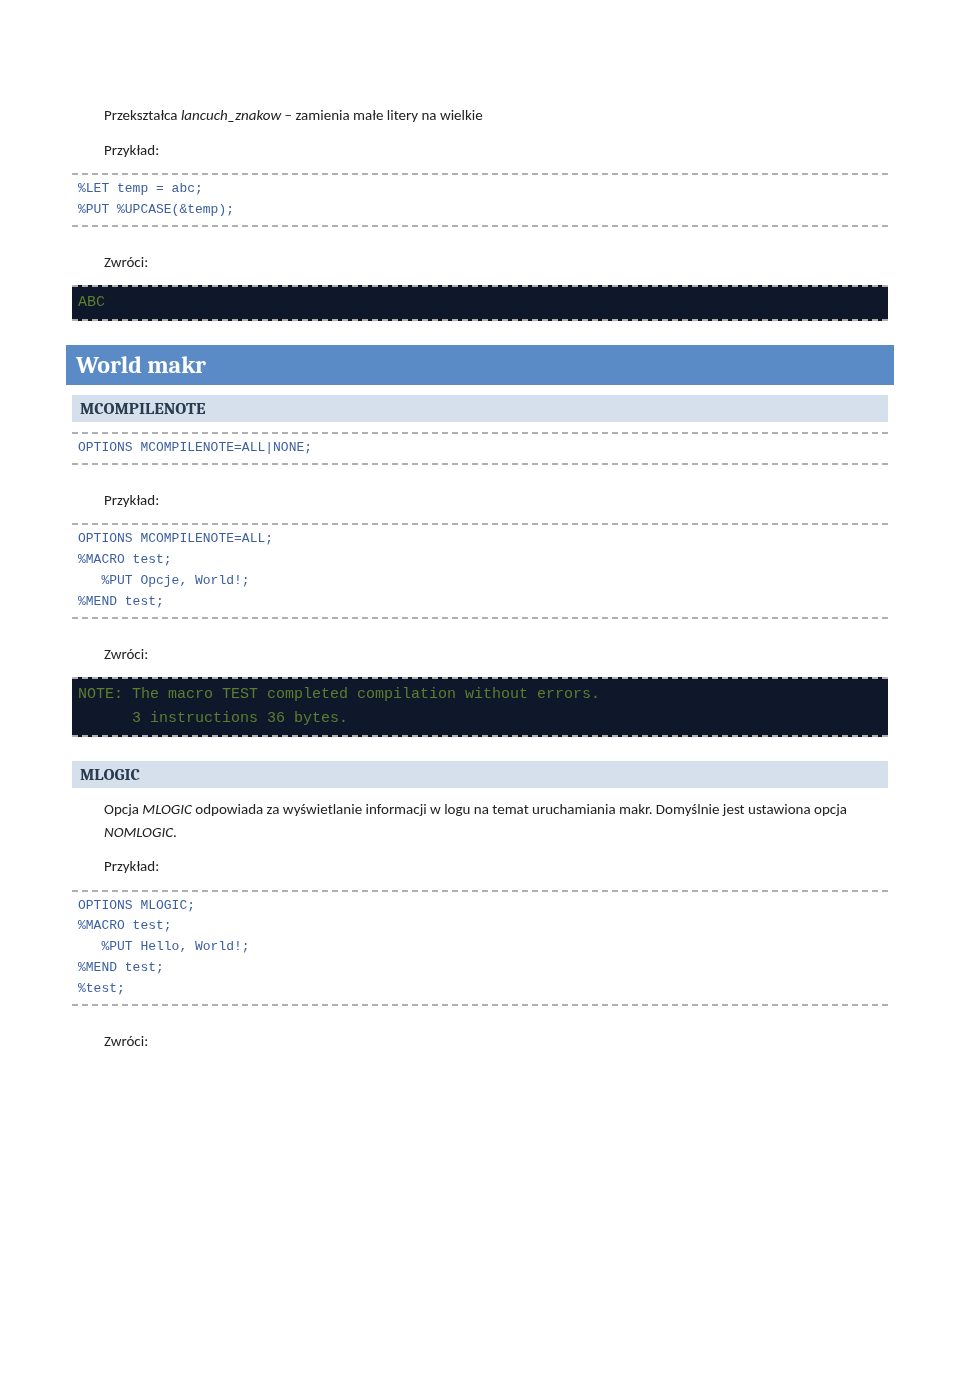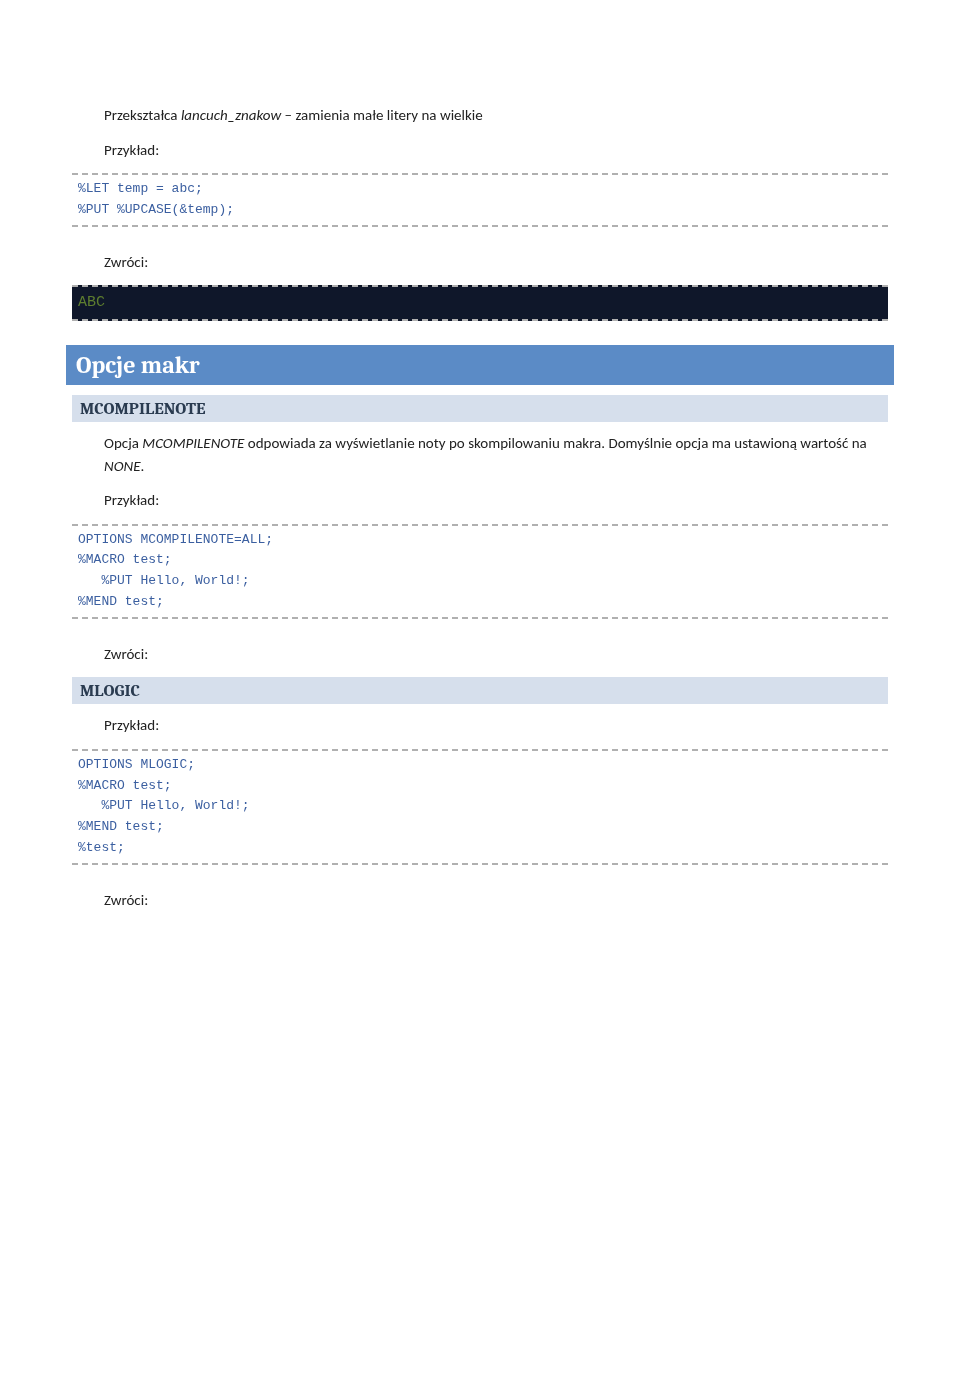--- a/index.html
+++ b/index.html
@@ -85,42 +85,45 @@
 
   <div class="body-text indented">Przykład:</div>
 
   <div class="code-block">%LET temp = abc;
 %PUT %UPCASE(&amp;temp);</div>
 
   <div class="body-text indented">Zwróci:</div>
 
   <div class="code-output">ABC</div>
 
-  <div class="h1-bar">Opcje makr</div>
+  <div class="h1-bar">World makr</div>
 
   <div class="h2-bar">MCOMPILENOTE</div>
 
+  <div class="code-block">OPTIONS MCOMPILENOTE=ALL|NONE;</div>
 
-  <div class="body-text indented">
-    <span>Opcja </span><span class="italic">MCOMPILENOTE</span><span> odpowiada za wyświetlanie noty po skompilowaniu makra. Domyślnie opcja ma ustawioną wartość na </span><span class="italic">NONE</span><span>.</span>
-  </div>
 
   <div class="body-text indented">Przykład:</div>
 
   <div class="code-block">OPTIONS MCOMPILENOTE=ALL;
 %MACRO test;
-   %PUT Hello, World!;
+   %PUT Opcje, World!;
 %MEND test;</div>
 
   <div class="body-text indented">Zwróci:</div>
 
+  <div class="code-output">NOTE: The macro TEST completed compilation without errors.
+      3 instructions 36 bytes.</div>
 
   <div class="h2-bar">MLOGIC</div>
 
 
+  <div class="body-text indented">
+    <span>Opcja </span><span class="italic">MLOGIC</span><span> odpowiada za wyświetlanie informacji w logu na temat uruchamiania makr. Domyślnie jest ustawiona opcja </span><span class="italic">NOMLOGIC</span><span>.</span>
+  </div>
 
   <div class="body-text indented">Przykład:</div>
 
   <div class="code-block">OPTIONS MLOGIC;
 %MACRO test;
    %PUT Hello, World!;
 %MEND test;
 %test;</div>
 
   <div class="body-text indented">Zwróci:</div>

